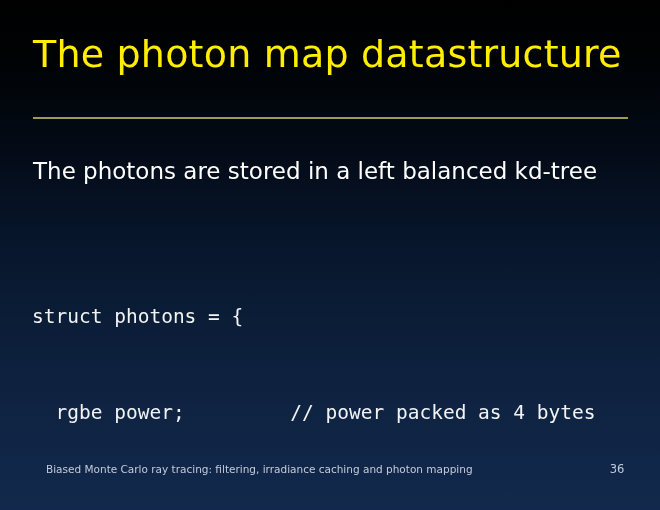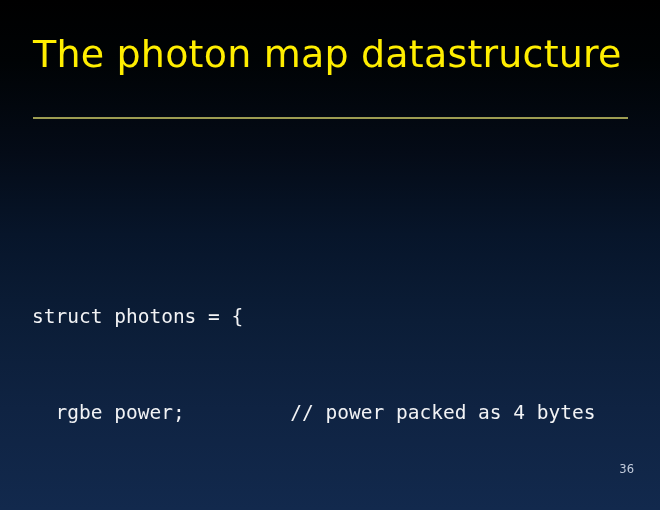--- a/index.html
+++ b/index.html
@@ -103,41 +103,43 @@
     font-size: 10.5px;
     line-height: 14px;
     white-space: nowrap;
   }
 
   #page-number {
     position: absolute;
     left: 600px;
     top: 462px;
     width: 34px;
-    text-align: right;
+    text-align: center;
     color: #c2cbdb;
     font-family: "DejaVu Sans", sans-serif;
     font-size: 11.5px;
     line-height: 14px;
   }
 </style>
 </head>
 <body>
 
 <div id="slide">
 
   <div id="title">The photon map datastructure</div>
 
   <div id="title-rule"></div>
 
+  <div id="lede">The photons are stored in a left balanced kd-tree</div>
 
   <div id="code">
     <span class="ln">struct photons = {</span>
     <span class="ln">  rgbe power;         // power packed as 4 bytes</span>
     
     
     
   </div>
 
+  <div id="footer-note">Biased Monte Carlo ray tracing: filtering, irradiance caching and photon mapping</div>
 
   <div id="page-number">36</div>
 
 </div>
 
 </body></html>

